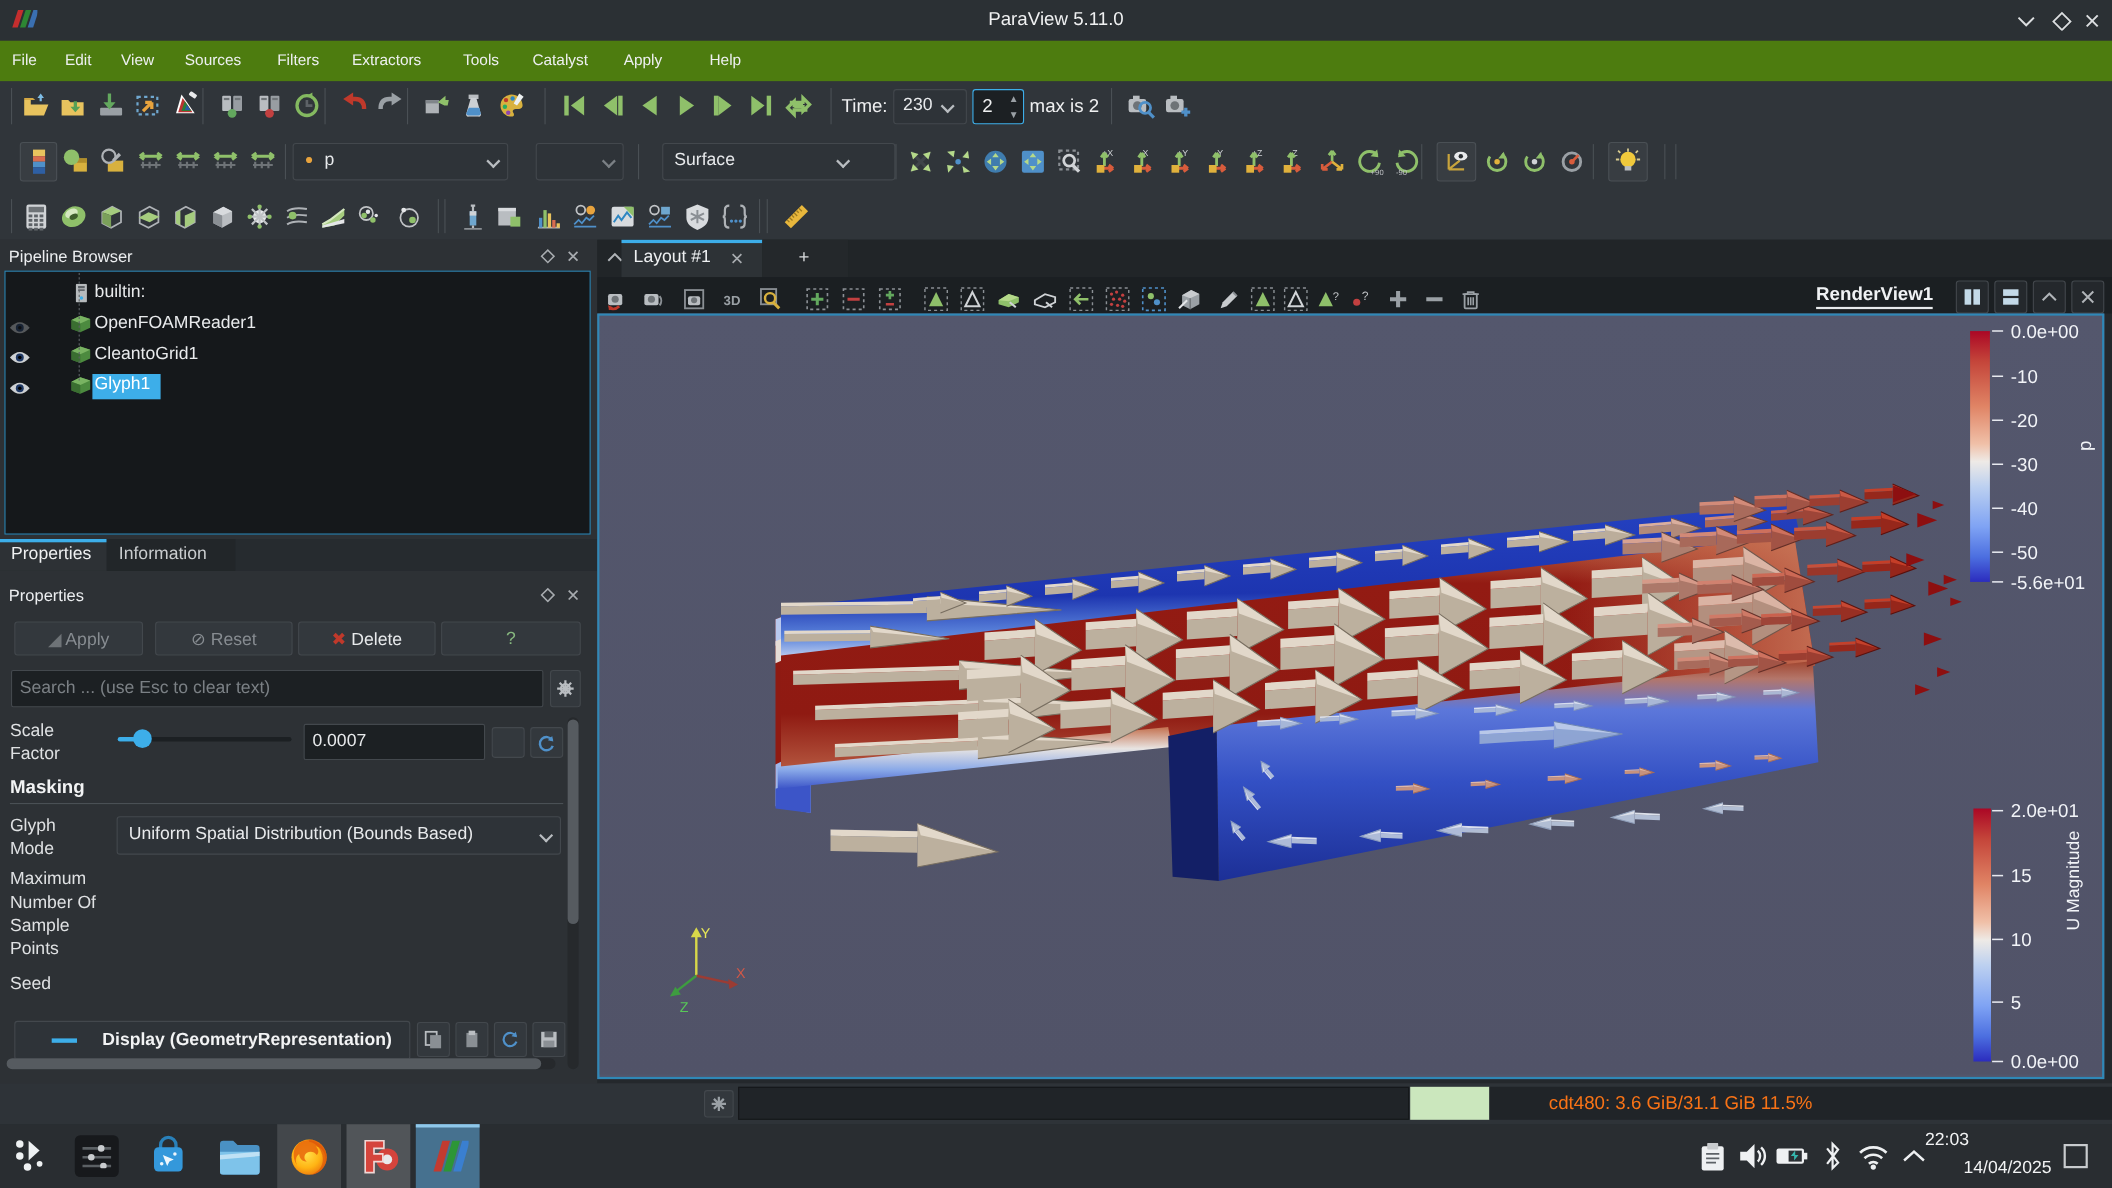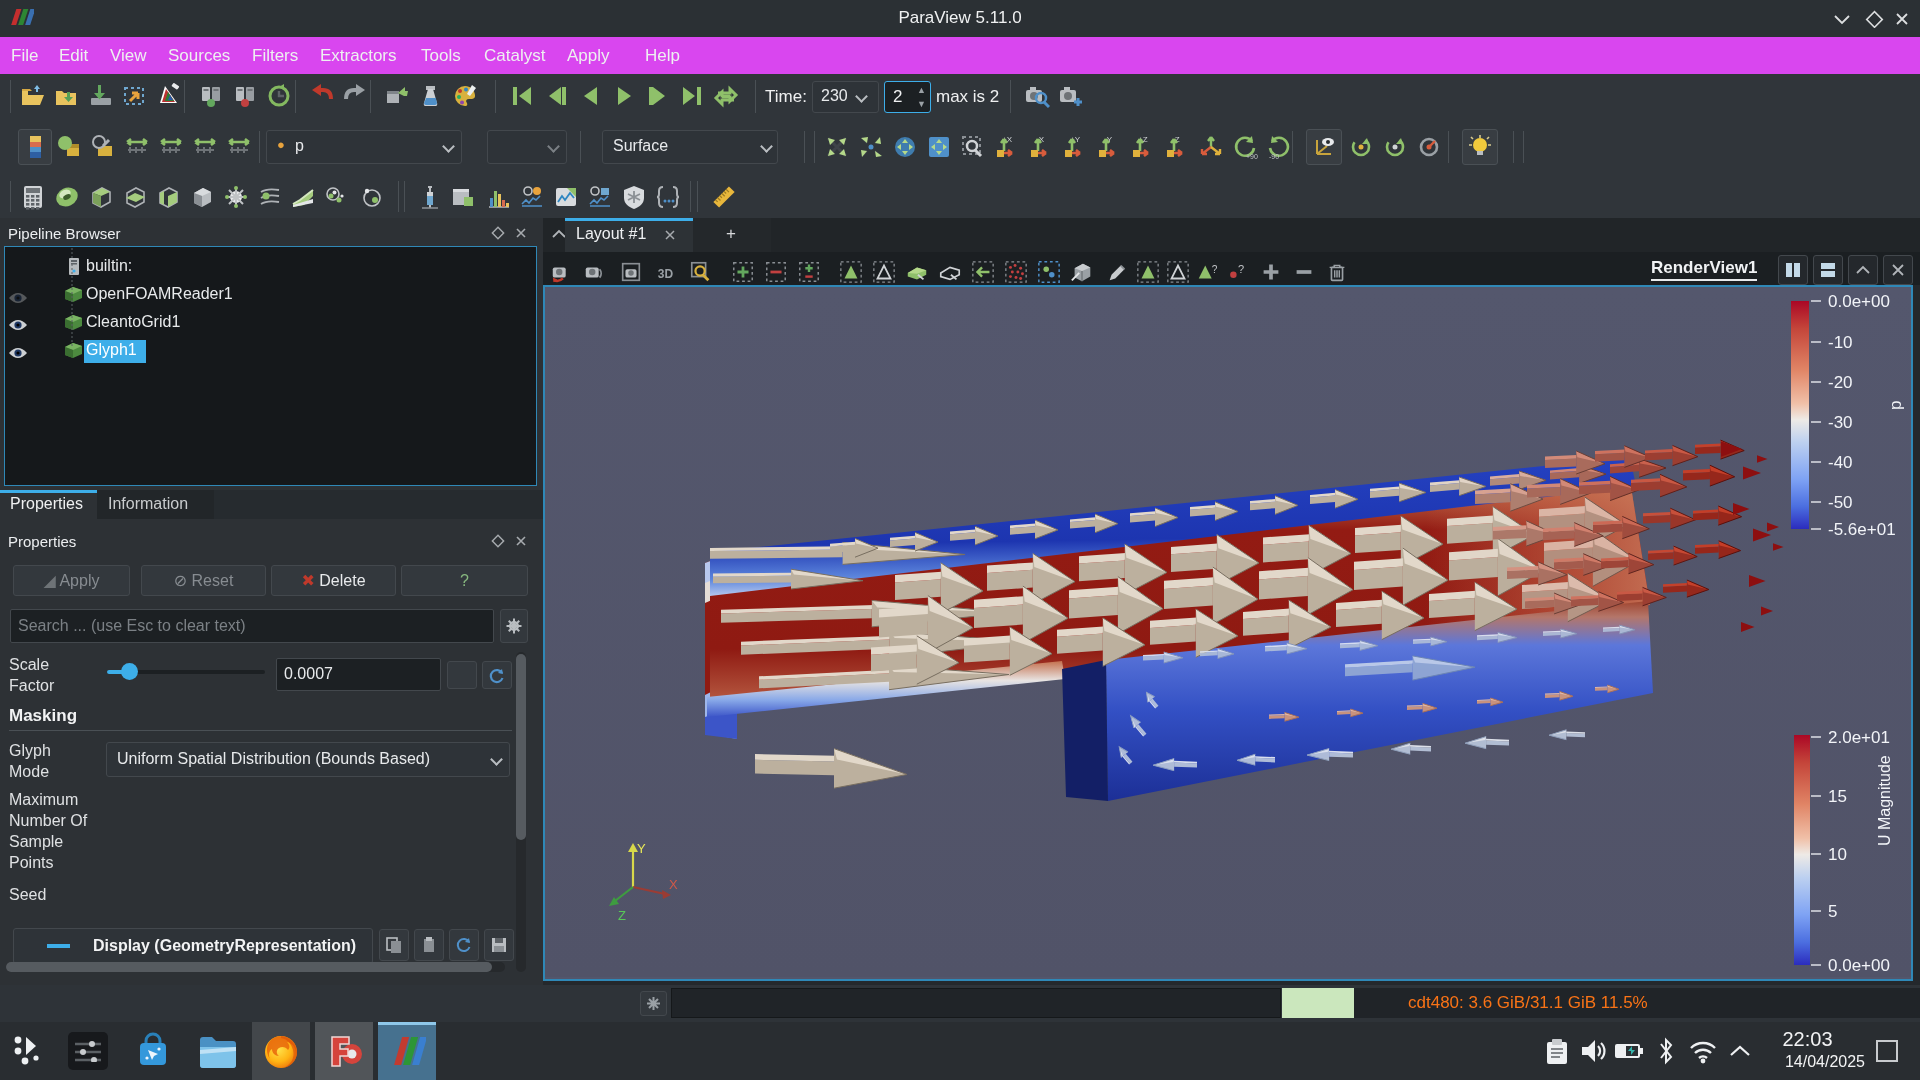--- a/index.html
+++ b/index.html
@@ -19,21 +19,21 @@
         <rect x="23" y="2" width="5" height="16" fill="#3a6fb0"></rect>
       </g>
     </svg>
     <div class="a" style="left:0;right:0;top:8px;text-align:center;font-size:17px;color:#f0f1f2">ParaView 5.11.0</div>
     <svg class="a" style="left:1833px;top:10px" width="80" height="18">
       <path d="M2 6 L9 13 L16 6" stroke="#dcdee0" stroke-width="1.8" fill="none"></path>
       <rect x="36" y="4" width="11" height="11" transform="rotate(45 41.5 9.5)" stroke="#dcdee0" stroke-width="1.6" fill="none"></rect>
       <path d="M64 4 L74 14 M74 4 L64 14" stroke="#dcdee0" stroke-width="1.8" fill="none"></path>
     </svg>
   </div>
-<div class="a" style="left:0;top:37px;width:1920px;height:37px;background:#d946ef;font-size:17px">
+<div class="a" style="left:0;top:37px;width:1920px;height:37px;background:#4d7c0f;font-size:14px">
     <div class="a" style="left:11px;top:9px;color:#eef0f1">File</div>
     <div class="a" style="left:59px;top:9px;color:#eef0f1">Edit</div>
     <div class="a" style="left:110px;top:9px;color:#eef0f1">View</div>
     <div class="a" style="left:168px;top:9px;color:#eef0f1">Sources</div>
     <div class="a" style="left:252px;top:9px;color:#eef0f1">Filters</div>
     <div class="a" style="left:320px;top:9px;color:#eef0f1">Extractors</div>
     <div class="a" style="left:421px;top:9px;color:#eef0f1">Tools</div>
     <div class="a" style="left:484px;top:9px;color:#eef0f1">Catalyst</div>
     <div class="a" style="left:567px;top:9px;color:#eef0f1">Apply</div>
     <div class="a" style="left:645px;top:9px;color:#eef0f1">Help</div>
@@ -306,21 +306,21 @@
 <div class="sep" style="left:1448px;top:131px;height:32px"></div>
 <div class="sep" style="left:1513px;top:131px;height:32px"></div>
 <div class="sep" style="left:1523px;top:131px;height:32px"></div>
 <div class="combo" style="left:266px;top:130px;width:196px;height:34px">
     <span style="position:absolute;left:10px;top:6px;color:#e8a33d;font-size:13px">●</span>
     <span style="position:absolute;left:28px;top:6px">p</span>
   </div>
 <div class="chev" style="left:444px;top:142px"></div>
 <div class="combo" style="left:487px;top:130px;width:80px;height:34px;color:#7b8085"></div>
 <div class="chev" style="left:549px;top:142px;border-color:#7b8085"></div>
-<div class="combo" style="left:602px;top:130px;width:176px;height:34px">
+<div class="combo" style="left:602px;top:130px;width:212px;height:34px">
     <span style="position:absolute;left:10px;top:6px">Surface</span>
   </div>
 <div class="chev" style="left:762px;top:142px"></div>
 <svg class="a" style="left:20px;top:184px" width="26" height="26" viewBox="0 0 26 26">
     <rect x="4" y="2" width="18" height="22" rx="2" fill="#d0d3d6"></rect>
     <rect x="6" y="4" width="14" height="5" fill="#6e7377"></rect>
     <rect x="6" y="11" width="3.4" height="2.6" fill="#5d6267"></rect>
     <rect x="11" y="11" width="3.4" height="2.6" fill="#5d6267"></rect>
     <rect x="16" y="11" width="3.4" height="2.6" fill="#5d6267"></rect>
     <rect x="6" y="15" width="3.4" height="2.6" fill="#5d6267"></rect>
@@ -1386,15 +1386,15 @@
     <svg class="a" style="left:1657px;top:14px" width="18" height="30" viewBox="0 0 18 30">
       <path d="M4 8 L14 21 L9 26 V4 L14 9 L4 22" stroke="#eef0f2" stroke-width="2" fill="none"></path>
     </svg>
     <svg class="a" style="left:1688px;top:18px" width="30" height="24" viewBox="0 0 30 24">
       <path d="M3 8 a17 17 0 0 1 24 0 M7 13 a11.5 11.5 0 0 1 16 0 M11 18 a6 6 0 0 1 8 0" stroke="#eef0f2" stroke-width="2.4" fill="none"></path>
       <circle cx="15" cy="21" r="2.4" fill="#eef0f2"></circle>
     </svg>
     <svg class="a" style="left:1729px;top:22px" width="22" height="14">
       <path d="M2 11 L11 3 L20 11" stroke="#eef0f2" stroke-width="2.2" fill="none"></path>
     </svg>
-    <div class="a" style="left:1750px;top:6px;width:115px;text-align:center;font-size:20px;color:#f2f3f4">22:03</div>
+    <div class="a" style="left:1750px;top:6px;width:115px;text-align:left;font-size:16px;color:#f2f3f4">22:03</div>
     <div class="a" style="left:1750px;top:31px;width:115px;text-align:right;font-size:16px;color:#f2f3f4">14/04/2025</div>
     <div class="a" style="left:1876px;top:18px;width:22px;height:22px;border:2px solid #c8cbce"></div>
   </div>
 </body></html>

